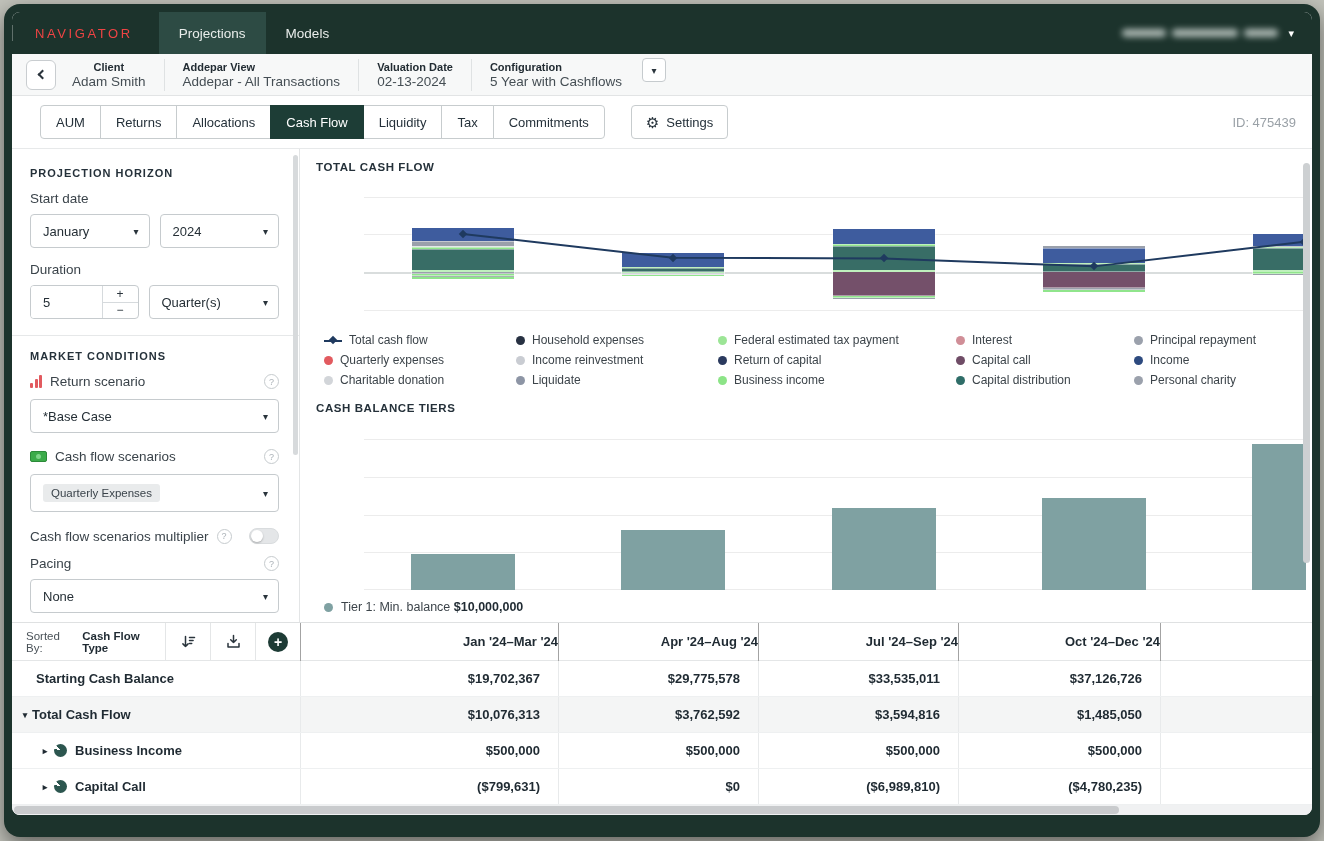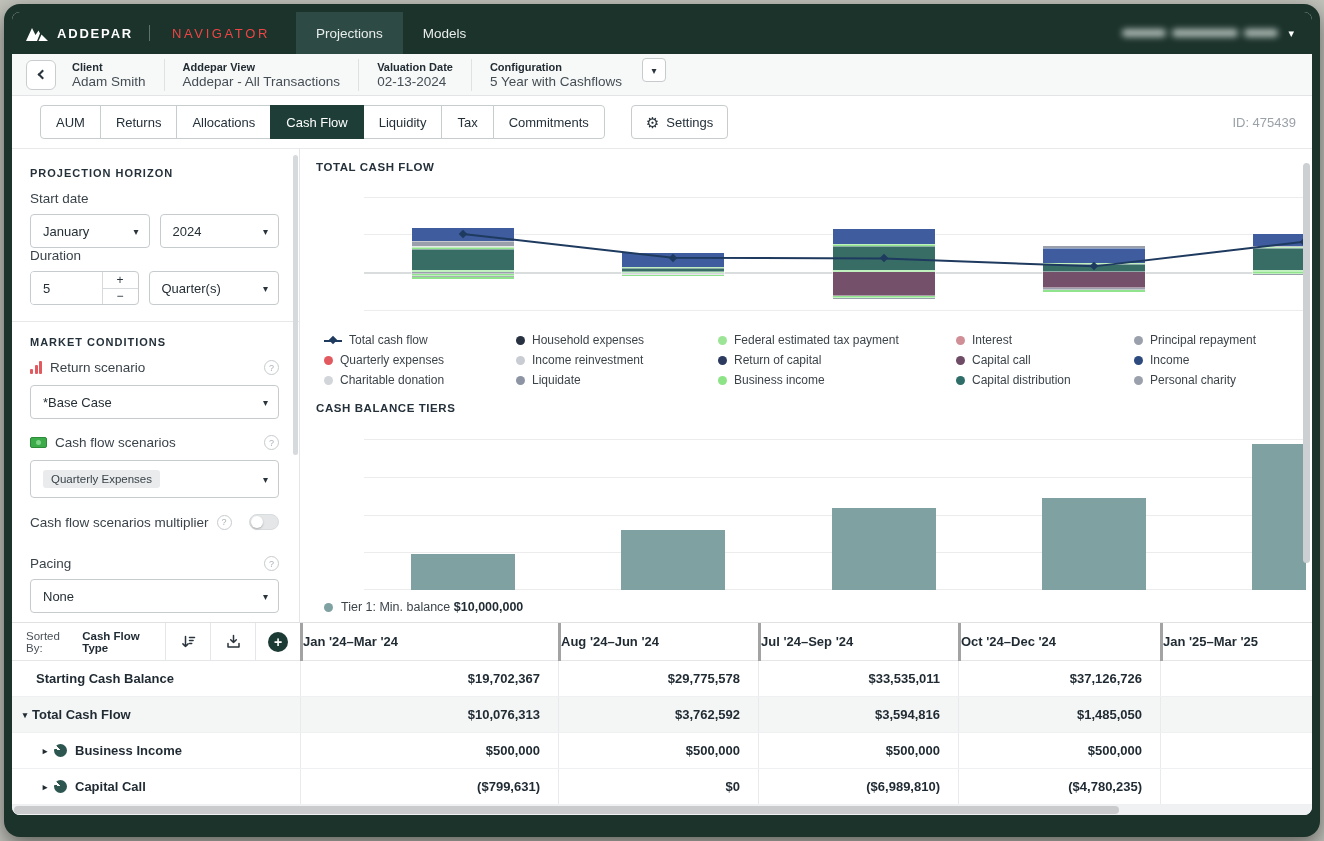--- a/index.html
+++ b/index.html
@@ -23,21 +23,21 @@
   .blur-email { display:flex; gap:6px; align-items:center; filter:blur(3px); opacity:.8; }
   .blur-email i { display:block; height:8px; border-radius:4px; background:#cfd8d4; }
   .nav-caret { color:#fff; font-size:11px; }
 
   
   .ctxbar { height:42px; background:#f7f8f8; border-bottom:1px solid #e2e4e5; display:flex; align-items:center; padding:0 14px; flex:none; }
   .back-btn { width:30px; height:30px; background:#fff; border:1px solid #c9cdd0; border-radius:6px;
               display:flex; align-items:center; justify-content:center; cursor:pointer; margin-right:4px; }
   .chev-left { width:7px; height:7px; border-left:2px solid #2a343c; border-bottom:2px solid #2a343c; transform:rotate(45deg); margin-left:3px; }
   .ctx-field { padding:0 18px; border-left:1px solid #dfe2e3; display:flex; flex-direction:column; justify-content:center; height:32px; }
-  .ctx-field:first-of-type { border-left:none; padding-left:12px; }
+  .ctx-field:first-of-type { border-left:none; padding-left:12px;text-align:center; }
   .ctx-label { font-size:11px; font-weight:700; color:#222c33; line-height:14px; }
   .ctx-value { font-size:13.5px; color:#454e54; line-height:16px; white-space:nowrap; }
   .cfg-caret { width:24px; height:24px; border:1px solid #c6cbce; border-radius:4px; background:#fff;
                display:flex; align-items:center; justify-content:center; font-size:10px; color:#2a343c; cursor:pointer; margin-left:2px; align-self:flex-start; margin-top:4px; }
 
   
   .tabsrow { height:52px; display:flex; align-items:center; padding:0 16px; flex:none; }
   .seg { display:flex; }
   .seg button { height:34px; padding:0 15px; background:#fff; border:1px solid #c7ccce; margin-left:-1px;
                 font-size:13px; color:#25313a; font-family:inherit; cursor:pointer; }
@@ -47,41 +47,41 @@
   .settings-btn { height:34px; margin-left:26px; padding:0 14px; background:#fff; border:1px solid #c7ccce; border-radius:4px;
                   font-size:13px; color:#25313a; display:flex; align-items:center; gap:7px; cursor:pointer; font-family:inherit; }
   .gear { font-size:15px; line-height:1; }
   .page-id { margin-left:auto; font-size:13px; color:#9aa1a7; }
 
   
   .middle { flex:1; display:flex; border-top:1px solid #e7e9ea; overflow:hidden; position:relative; }
   .sidebar { width:288px; flex:none; border-right:1px solid #e3e5e6; padding:14px 20px 0 18px; position:relative; overflow:hidden; }
   .sb-h { font-size:11px; font-weight:700; letter-spacing:.09em; color:#25313a; margin:4px 0 12px; }
   .sb-label { font-size:13.5px; color:#3a434a; margin-bottom:8px; }
-  .sb-row { display:flex; gap:10px; }
+  .sb-row { display:flex; gap:10px; margin-bottom:14px; }
   .select { flex:1; height:34px; border:1px solid #c6cbce; border-radius:4px; background:#fff; display:flex;
             align-items:center; justify-content:space-between; padding:0 10px 0 12px; font-size:13px; color:#252f36; cursor:pointer; }
   .select .caret { font-size:10px; color:#2a343c; }
   .stepper { flex:1; height:34px; border:1px solid #c6cbce; border-radius:4px; background:#fff; display:flex; overflow:hidden; }
   .stepper input { flex:1; border:none; outline:none; font-size:13px; padding-left:12px; width:40px; font-family:inherit; color:#252f36; }
   .step-col { width:36px; border-left:1px solid #d6dadd; display:flex; flex-direction:column; }
   .step-col span { flex:1; display:flex; align-items:center; justify-content:center; font-size:12px; color:#2a343c; cursor:pointer; }
   .step-col span:first-child { border-bottom:1px solid #d6dadd; }
   .sb-div { border-top:1px solid #e6e8e9; margin:16px -20px 14px -18px; }
   .ico-row { display:flex; align-items:center; gap:8px; margin-bottom:10px; font-size:13.5px; color:#3a434a;text-align:right; }
   .help { width:15px; height:15px; border:1.5px solid #c6cbce; border-radius:50%; color:#aab1b7; font-size:9px;
           display:flex; align-items:center; justify-content:center; margin-left:auto; cursor:pointer; flex:none; }
   .mini-bars { display:flex; align-items:flex-end; gap:1.5px; height:13px; }
   .mini-bars i { width:3px; background:#e25a5f; border-radius:1px; }
   .money-ico { width:17px; height:11px; background:#3cab4a; border:1px solid #2c8a39; border-radius:2px; position:relative; }
   .money-ico::after { content:""; position:absolute; inset:2px 5px; background:#7fd489; border-radius:50%; }
   .chip { background:#e9ebec; border-radius:3px; padding:3px 8px; font-size:11.5px; color:#3a434a; }
   .toggle { width:30px; height:16px; background:#e4e6e8; border:1px solid #d9dcde; border-radius:9px; margin-left:8px; position:relative; cursor:pointer; flex:none; }
   .toggle::after { content:""; position:absolute; left:1px; top:1px; width:12px; height:12px; background:#fff; border-radius:50%; box-shadow:0 1px 2px rgba(0,0,0,.25); }
-  .inline-row { display:flex; align-items:center; font-size:13.5px; color:#3a434a; margin-bottom:26px; }
+  .inline-row { display:flex; align-items:center; font-size:13.5px; color:#3a434a; margin-bottom:12px; }
   .inline-row .help { margin-left:8px; }
   .sb-scroll { position:absolute; right:1px; top:6px; width:5px; height:300px; background:#d7dadc; border-radius:3px; }
 
   .main { flex:1; position:relative; overflow:hidden; padding:12px 0 0 16px; }
   .chart-h { font-size:11.5px; font-weight:700; letter-spacing:.05em; color:#25313a; margin-bottom:16px; }
   .plotwrap { position:relative; margin-left:48px; margin-right:6px; }
   .plot { position:relative; overflow:hidden; }
   .grid { position:absolute; left:0; right:0; height:1px; background:#ececec; }
   .grid.zero { height:2px; background:#d9dddd; }
   .seg-abs { position:absolute; box-shadow:0 0 0 .5px rgba(255,255,255,.85); }
@@ -103,47 +103,40 @@
   
   .tablewrap { flex:none; border-top:1px solid #dfe1e2; overflow:hidden; }
   .trow { display:flex; width:1408px; }
   .ctrl { height:38px; border-bottom:1px solid #e4e6e7; }
   .ctrl-left { width:288px; flex:none; display:flex; align-items:stretch; }
   .sortedby { flex:1; display:flex; align-items:center; padding-left:14px; gap:5px; font-size:11.5px; color:#4a5258; }
   .sortedby b { color:#1f2a32; font-size:11.5px; }
   .ctrl-btn { width:45px; flex:none; border-left:1px solid #e4e6e7; display:flex; align-items:center; justify-content:center; cursor:pointer; background:#fff; }
   .plus-circle { width:20px; height:20px; border-radius:50%; background:#1d3b35; color:#fff; font-size:14px; font-weight:700;
                  display:flex; align-items:center; justify-content:center; line-height:1; }
-  .hcell { height:38px; line-height:38px; text-align:left; font-size:13px; font-weight:700; color:#1f2a32;
-           border-left:3px solid #a3a3a3; flex:none; white-space:nowrap; overflow:hidden; }
+  .hcell { height:38px; line-height:38px; text-align:right; font-size:13px; font-weight:700; color:#1f2a32;
+           border-left:1px solid #a3a3a3; flex:none; white-space:nowrap; overflow:hidden; }
   .drow { height:36px; border-bottom:1px solid #eef0f1; }
   .drow.shaded { background:#f4f5f5; }
   .labelcell { width:288px; flex:none; display:flex; align-items:center; font-size:13px; font-weight:700; color:#1f2a32; }
   .vcell { flex:none; border-left:1px solid #e8eaeb; display:flex; align-items:center; justify-content:flex-end;
            padding-right:18px; font-size:13px; font-weight:700; color:#1f2a32; }
   .rcaret { font-size:9px; color:#1f2a32; width:14px; text-align:center; flex:none; cursor:pointer; }
   .pie { width:13px; height:13px; border-radius:50%; flex:none; margin:0 8px 0 2px;
          background:conic-gradient(from 18deg, #2c564f 0 268deg, #ffffff 268deg 300deg, #2c564f 300deg 360deg); }
   .hbar { height:10px; position:relative; background:#f0f1f2; }
   .hbar i { position:absolute; left:2px; top:1px; height:8px; width:1105px; background:#c9cbcd; border-radius:4px; }
 </style>
 </head>
 <body>
 
 <div class="frame">
 <div class="app">
 
   <div class="topnav">
-    <div class="brand">
-      <svg class="logo" viewBox="0 0 22 15">
-        <polygon points="0,15 6,2 9.5,9 12.5,4.5 14,7.5 11,15" fill="#ffffff"></polygon>
-        <polygon points="12.5,15 15.5,8.5 22,15" fill="#ffffff"></polygon>
-      </svg>
-      <span class="brand-name">ADDEPAR</span>
-    </div>
     <div class="nav-sep"></div>
     <div class="product">NAVIGATOR</div>
     <div id="navtabs" style="display:flex;">
           <div class="nav-tab active">Projections</div>
           <div class="nav-tab">Models</div>
         </div>
     <div class="nav-right">
       <div class="blur-email">
         <i style="width:44px"></i>
             <i style="width:66px"></i>
@@ -443,21 +436,21 @@
               <path d="M3 10.5v3.5h11v-3.5"></path>
             </g>
           </svg>
         </div>
         <div class="ctrl-btn">
           <span class="plus-circle">+</span>
         </div>
       </div>
       <div id="thead" style="display:flex;">
             <div class="hcell" style="width: 258px;">Jan '24–Mar '24</div>
-            <div class="hcell" style="width: 200px;">Aug '24–Jun '24</div>
+            <div class="hcell" style="width: 200px;">Apr '24–Aug '24</div>
             <div class="hcell" style="width: 200px;">Jul '24–Sep '24</div>
             <div class="hcell" style="width: 202px;">Oct '24–Dec '24</div>
             <div class="hcell" style="width: 260px;">Jan '25–Mar '25</div>
           </div>
     </div>
     <div id="tbody">
           <div class="trow drow">
             <div class="labelcell">
               <span style="width: 24px; flex: 0 0 auto;"></span>
               <span class="row-label">Starting Cash Balance</span>

